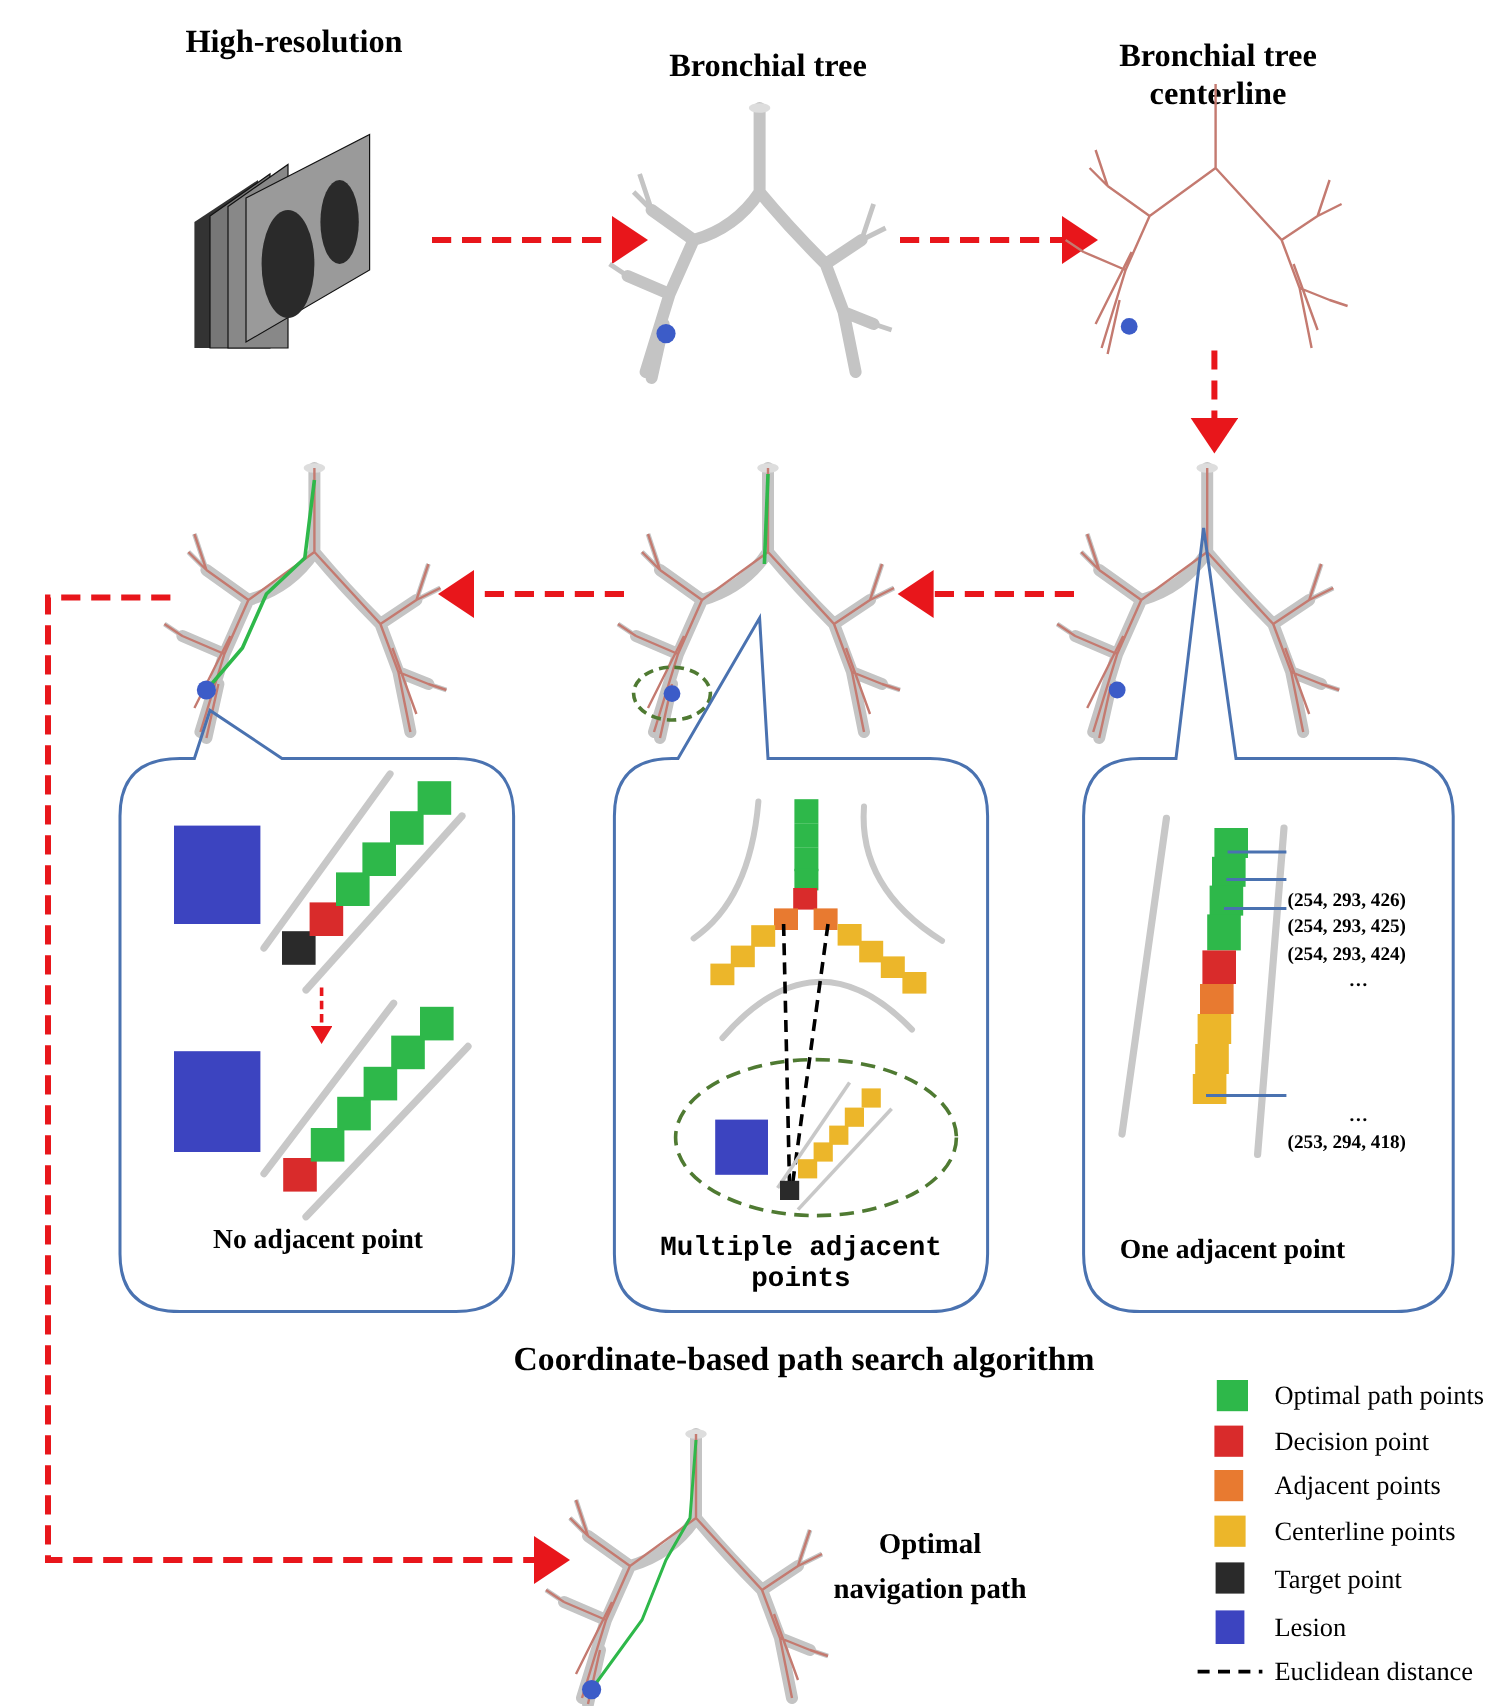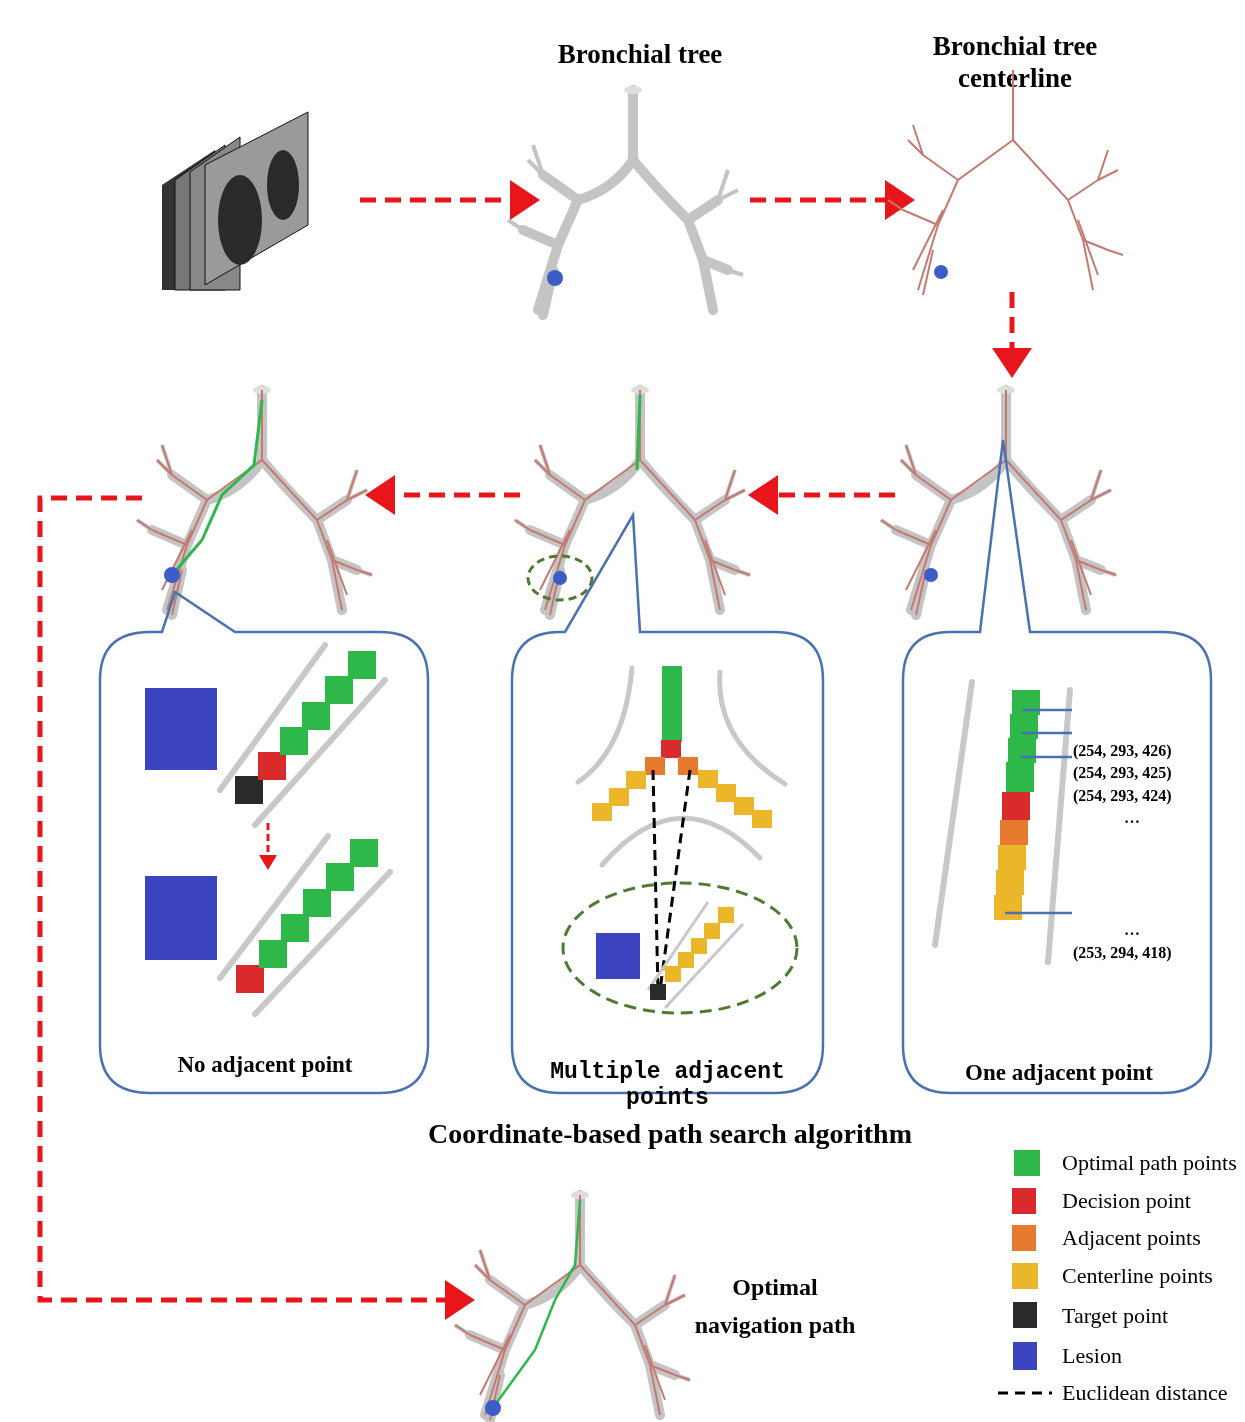--- a/index.html
+++ b/index.html
@@ -1,28 +1,29 @@
 <!DOCTYPE html>
 <html><head>
 <meta charset="utf-8">
 <style>
   html,body{margin:0;padding:0;background:#fff;}
   body{width:1245px;height:1422px;position:relative;overflow:hidden;font-family:"Liberation Serif","DejaVu Serif",serif;color:#000;}
   .abs{position:absolute;}
   .title{font-weight:bold;font-size:27px;text-align:center;line-height:32px;}
-  .sub{font-weight:bold;font-size:23px;text-align:center;margin-top:32px;}
+  .sub{font-weight:bold;font-size:23px;text-align:center;}
   svg{position:absolute;left:0;top:0;}
   .legend-item{position:absolute;left:1012px;height:30px;display:flex;align-items:center;}
   .legend-item .lbl{position:absolute;left:50px;font-weight:normal;font-size:22px;white-space:nowrap;}
   .coord{position:absolute;left:1073px;font-weight:bold;font-size:16px;white-space:nowrap;margin-top:41px;}
 </style>
 </head>
 <body>
 
 <div class="abs title" style="left:110px;top:18px;width:270px;">
+  <div>High-resolution</div>
 </div>
 <div class="abs title" style="left:520px;top:38px;width:240px;">Bronchial tree</div>
 <div class="abs title" style="left:895px;top:30px;width:240px;">
   <div>Bronchial tree</div>
   <div>centerline</div>
 </div>
 <div class="abs title" style="left:655px;top:1268px;width:240px;font-size:24px;line-height:38px;">
   <div>Optimal</div>
   <div>navigation path</div>
 </div>
@@ -179,21 +180,21 @@
     <rect x="1012" y="1225" width="24" height="26" fill="#e87a30"></rect>
     <rect x="1012" y="1263" width="26" height="26" fill="#ecb62a"></rect>
     <rect x="1013" y="1302" width="24" height="26" fill="#2a2a2a"></rect>
     <rect x="1013" y="1342" width="24" height="28" fill="#3c44c0"></rect>
     <line x1="998" y1="1393" x2="1052" y2="1393" stroke="#000" stroke-width="3" stroke-dasharray="10,7"></line>
   </g>
 </svg>
 
 <div class="abs sub" style="left:100px;top:1020px;width:330px;">No adjacent point</div>
 <div class="abs sub" style="left:510px;top:1027px;width:315px;font-family:Liberation Mono, monospace;">Multiple adjacent points</div>
-<div class="abs sub" style="left:903px;top:1028px;width:248px;padding-left:32px;">One adjacent point</div>
+<div class="abs sub" style="left:903px;top:1028px;width:248px;">One adjacent point</div>
 
 <div class="coord" style="top:701px;">(254, 293, 426)</div>
 <div class="coord" style="top:723px;">(254, 293, 425)</div>
 <div class="coord" style="top:746px;">(254, 293, 424)</div>
 <div class="coord" style="top:768px;left:1124px;">…</div>
 <div class="coord" style="top:880px;left:1124px;">…</div>
 <div class="coord" style="top:903px;">(253, 294, 418)</div>
 
 <div class="legend-item" style="top:1148px;">
     <span class="lbl">Optimal path points</span>

